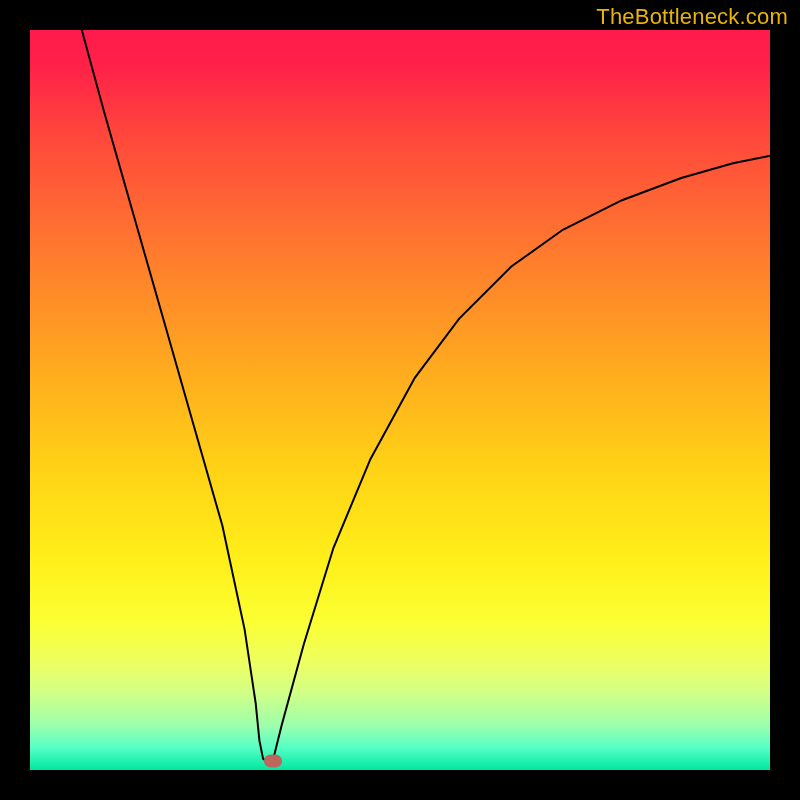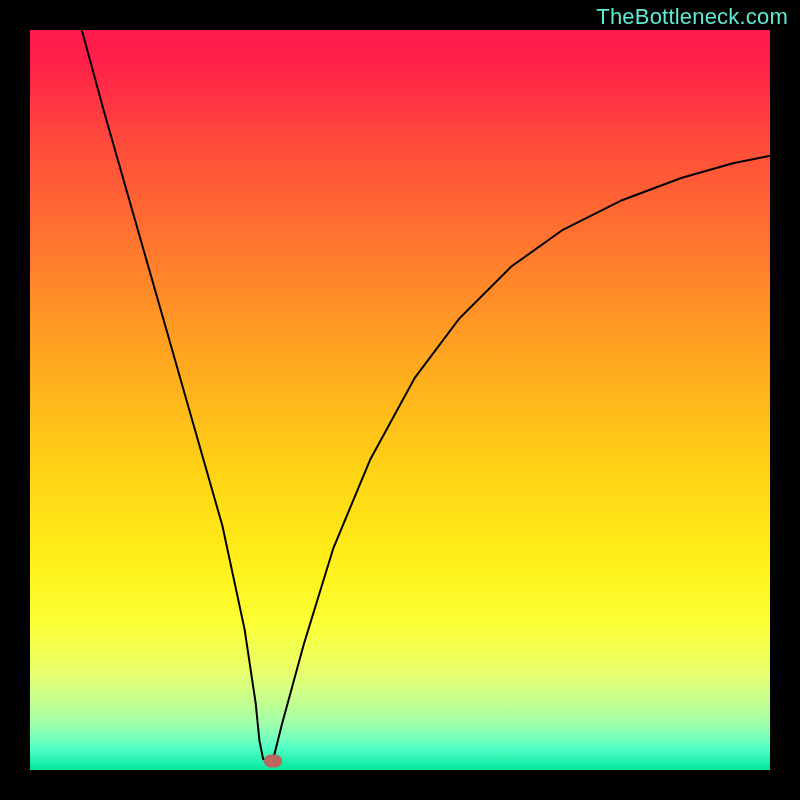--- a/index.html
+++ b/index.html
@@ -14,21 +14,21 @@
   .frame {
     position: relative;
     width: 800px;
     height: 800px;
     background: #000;
   }
   .watermark {
     position: absolute;
     top: 4px;
     right: 12px;
-    color: #5eead4;
+    color: #eab308;
     font-size: 22px;
     font-weight: 500;
     letter-spacing: 0.2px;
     z-index: 5;
   }
   .plot-area {
     position: absolute;
     left: 30px;
     top: 30px;
     width: 740px;

